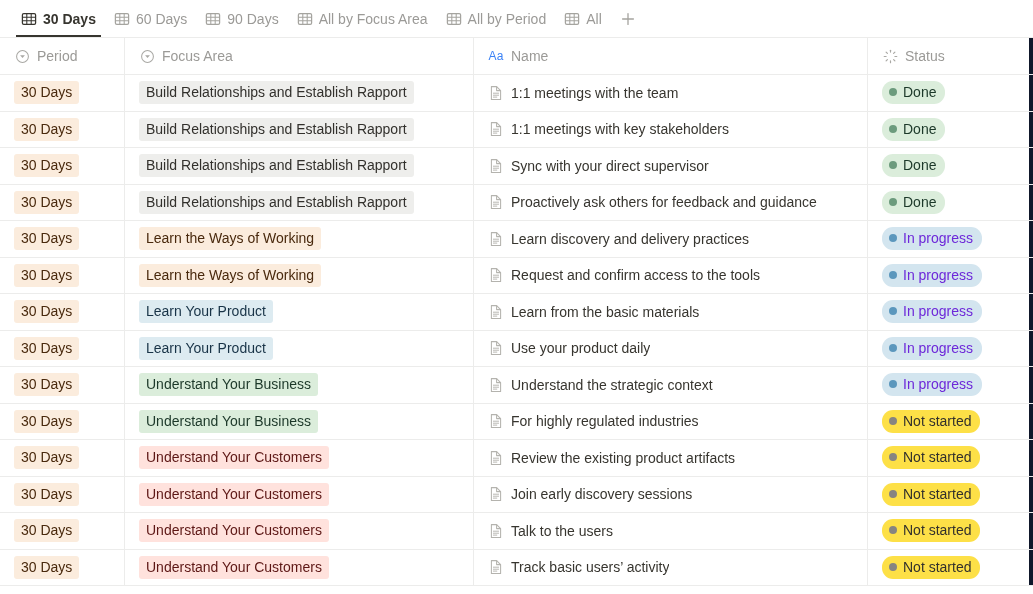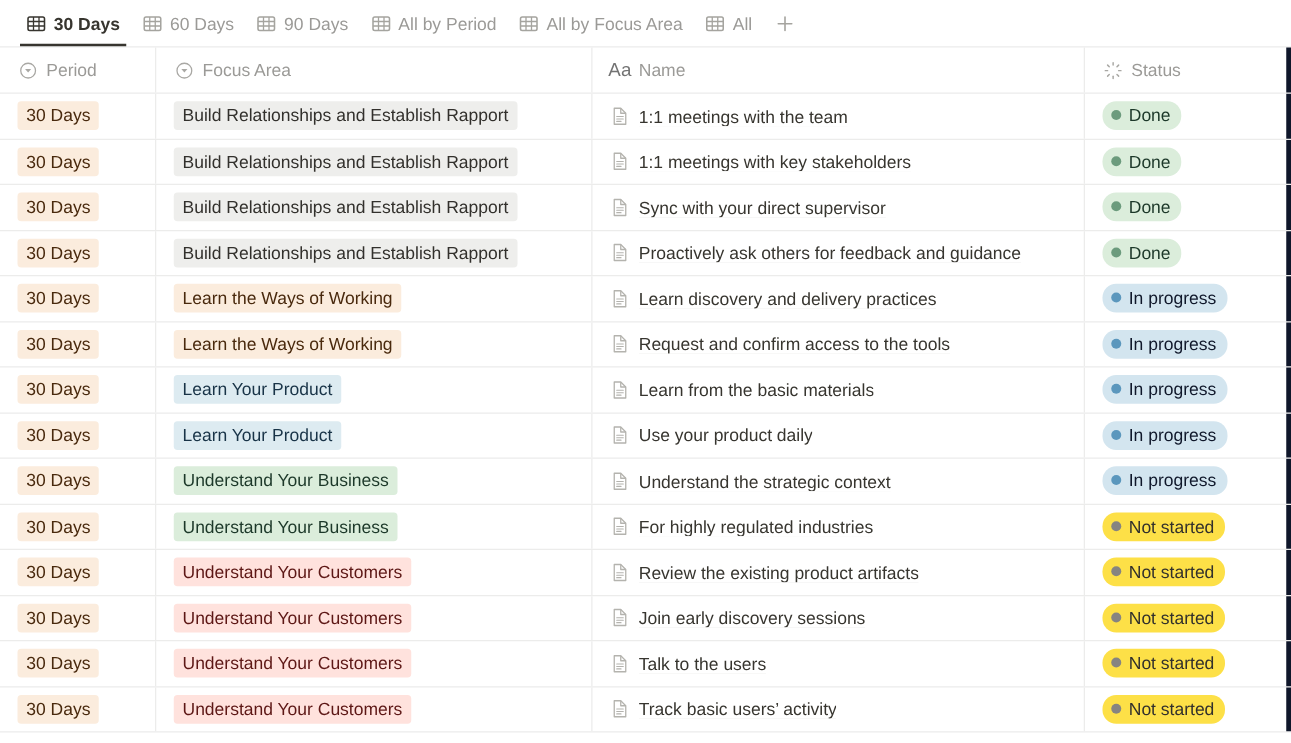--- a/index.html
+++ b/index.html
@@ -92,23 +92,23 @@
     user-select: none;
   }
   .hdr .glyph {
     display: inline-flex;
     align-items: center;
     justify-content: center;
     width: 16px; height: 16px;
     flex: none;
   }
   .hdr .aa {
-    font-size: 15px;
+    font-size: 12px;
     letter-spacing: .2px;
-    color: #737373;
+    color: #3b82f6;
   }
 
   
   .tag {
     display: inline-block;
     max-width: 100%;
     padding: 2px 7px 3px 7px;
     border-radius: 3px;
     font-size: 14px;
     line-height: 18px;
@@ -157,21 +157,21 @@
     line-height: 18px;
     white-space: nowrap;
   }
   .status .dot {
     width: 8px; height: 8px;
     border-radius: 50%;
     flex: none;
   }
   .st-done      { background: #dbeddb; color: #1c3829; }
   .st-done .dot { background: #6c9b7d; }
-  .st-prog      { background: #d3e5ef; color: #0f172a; }
+  .st-prog      { background: #d3e5ef; color: #6d28d9; }
   .st-prog .dot { background: #5b97bd; }
   .st-none      { background: #fde047; color: #32302c; }
   .st-none .dot { background: #868481; }
 </style>
 </head>
 <body>
 
 <div class="viewbar">
   <div id="tabs-host" style="display:flex;align-items:center;">
       <div class="view-tab active">
@@ -201,30 +201,30 @@
         </span>
         <span>90 Days</span>
       </div>
       <div class="view-tab">
         <span style="display: flex; color: rgb(165, 164, 159);">
           <svg width="16" height="16" viewBox="0 0 16 16">
             <rect x="1.4" y="2.6" width="13.2" height="10.8" rx="1.4" fill="none" stroke="currentColor" stroke-width="1.25"></rect>
             <path d="M1.4 6.2h13.2M1.4 9.8h13.2M5.8 2.6v10.8M10.2 2.6v10.8" stroke="currentColor" stroke-width="1.05"></path>
           </svg>
         </span>
-        <span>All by Period</span>
+        <span>All by Focus Area</span>
       </div>
       <div class="view-tab">
         <span style="display: flex; color: rgb(165, 164, 159);">
           <svg width="16" height="16" viewBox="0 0 16 16">
             <rect x="1.4" y="2.6" width="13.2" height="10.8" rx="1.4" fill="none" stroke="currentColor" stroke-width="1.25"></rect>
             <path d="M1.4 6.2h13.2M1.4 9.8h13.2M5.8 2.6v10.8M10.2 2.6v10.8" stroke="currentColor" stroke-width="1.05"></path>
           </svg>
         </span>
-        <span>All by Focus Area</span>
+        <span>All by Period</span>
       </div>
       <div class="view-tab">
         <span style="display: flex; color: rgb(165, 164, 159);">
           <svg width="16" height="16" viewBox="0 0 16 16">
             <rect x="1.4" y="2.6" width="13.2" height="10.8" rx="1.4" fill="none" stroke="currentColor" stroke-width="1.25"></rect>
             <path d="M1.4 6.2h13.2M1.4 9.8h13.2M5.8 2.6v10.8M10.2 2.6v10.8" stroke="currentColor" stroke-width="1.05"></path>
           </svg>
         </span>
         <span>All</span>
       </div>

